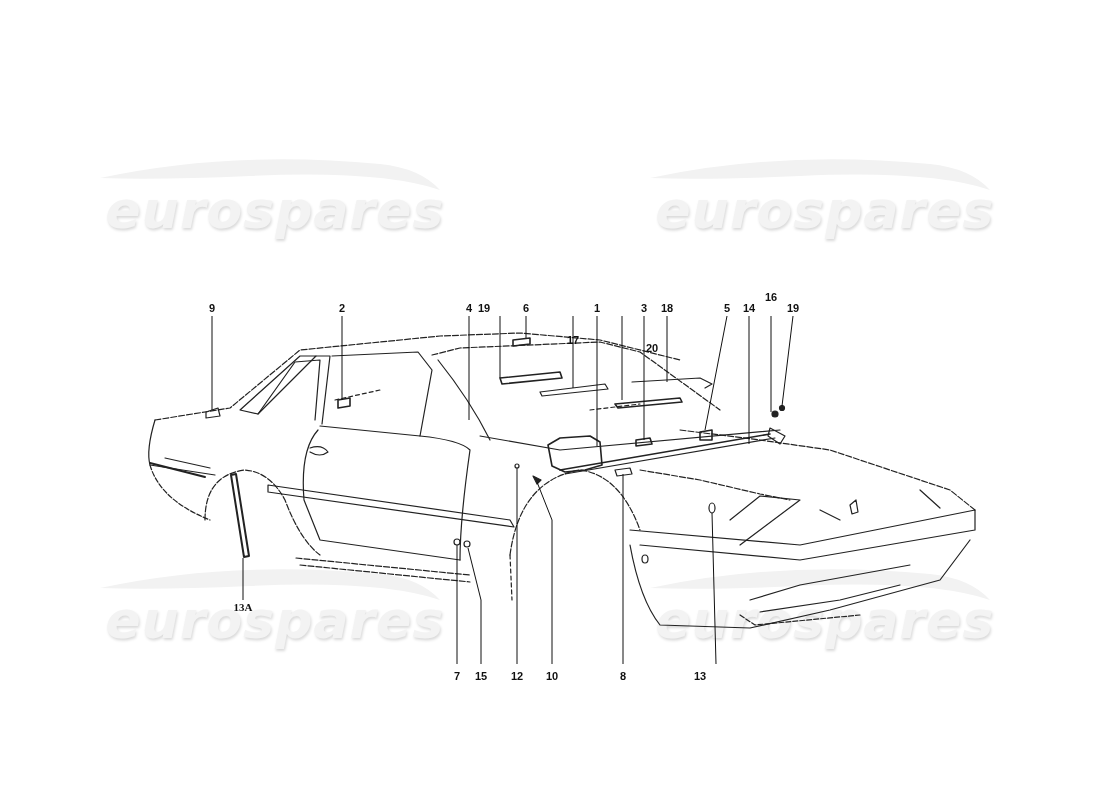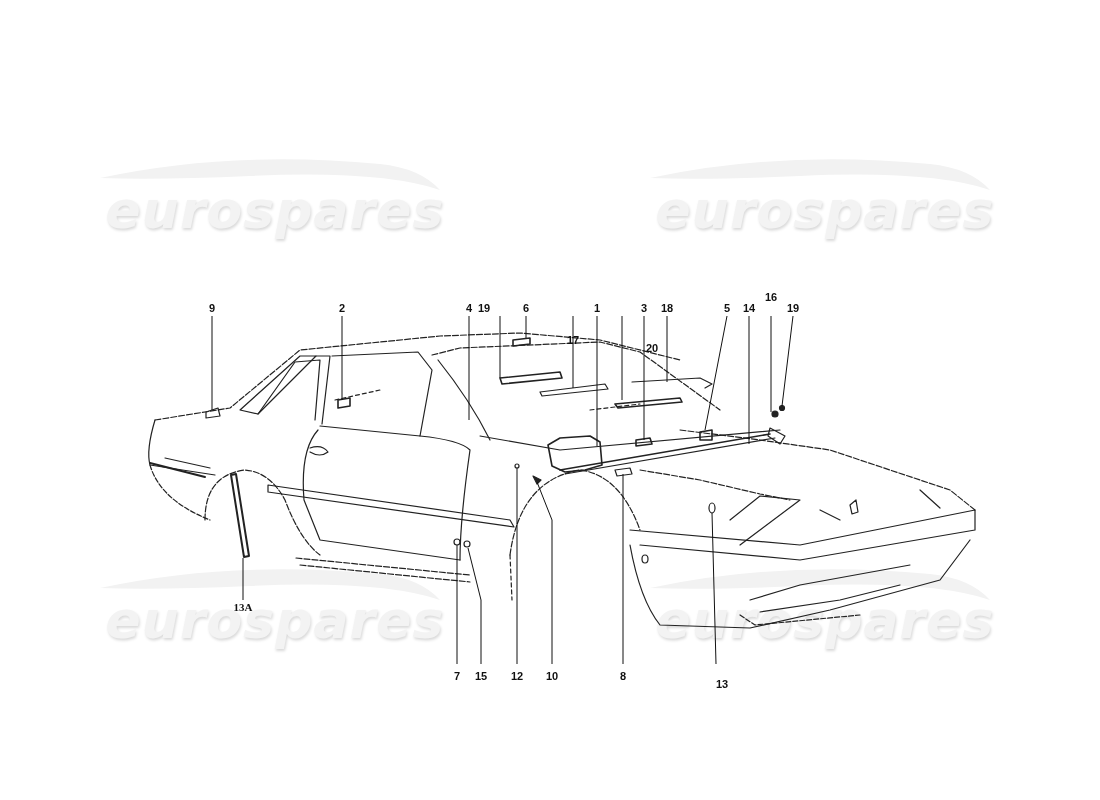--- a/index.html
+++ b/index.html
@@ -165,14 +165,14 @@
   <div class="callout" style="left:749px;top:302px;">14</div>
   <div class="callout" style="left:771px;top:291px;">16</div>
   <div class="callout" style="left:793px;top:302px;">19</div>
 
   <div class="callout" style="left:243px;top:601px;font-family:Liberation Serif, serif;">13A</div>
   <div class="callout" style="left:457px;top:670px;">7</div>
   <div class="callout" style="left:481px;top:670px;">15</div>
   <div class="callout" style="left:517px;top:670px;">12</div>
   <div class="callout" style="left:552px;top:670px;">10</div>
   <div class="callout" style="left:623px;top:670px;">8</div>
-  <div class="callout" style="left:722px;top:670px;margin-top:8px;">13</div>
+  <div class="callout" style="left:700px;top:670px;">13</div>
 </div>
 
 </body></html>

